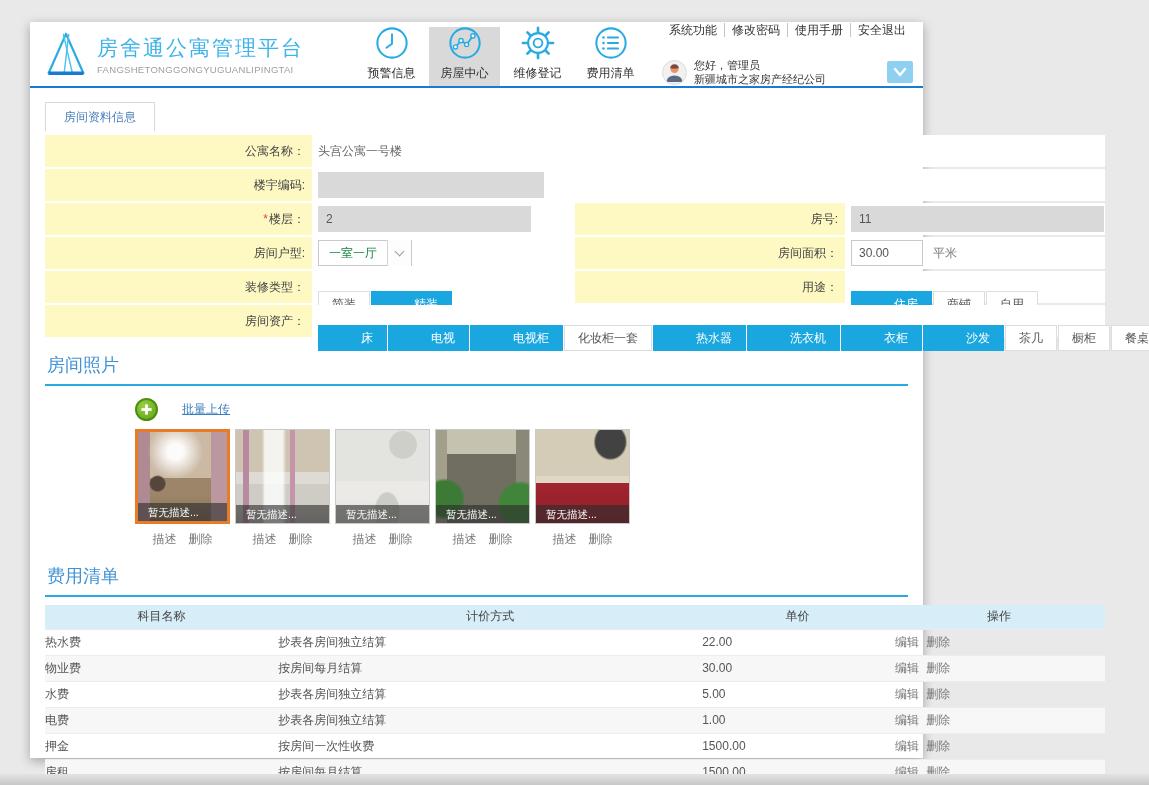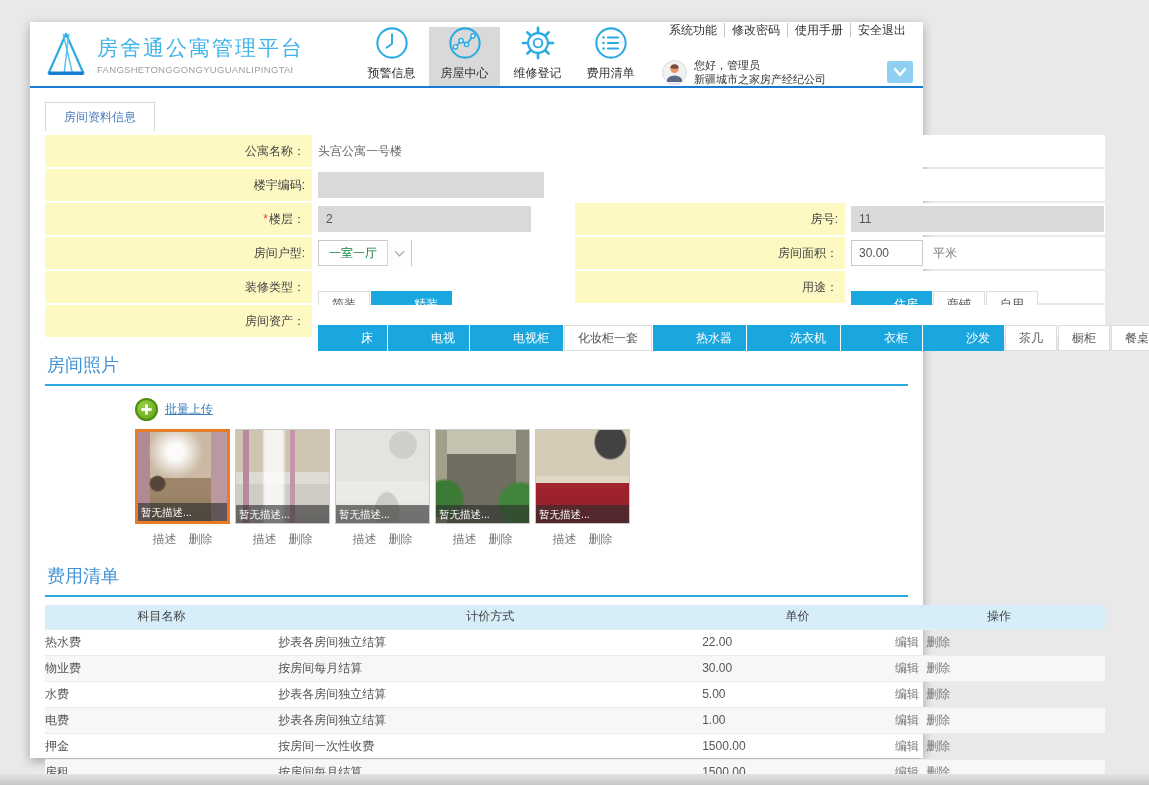--- a/index.html
+++ b/index.html
@@ -65,35 +65,35 @@
   .sel-arrow i { width:7px; height:7px; border-right:1.6px solid #9a9a9a;
                  border-bottom:1.6px solid #9a9a9a; transform:rotate(45deg); margin-top:-4px; }
   .tgroup { display:flex; gap:1px; }
   .tg { height:26px; line-height:24px; padding:0 13px; border:1px solid #ddd; background:#fff;
         color:#555; font-size:12px; cursor:pointer; white-space:nowrap;margin-top:34px; }
   .tg.on { background:#1aa7e0; border-color:#1aa7e0; color:#fff;padding-left:42px; }
 
   
   .section-title { margin:10px 15px 0; padding:6px 2px 7px; font-size:18px; color:#4193d6;
                    border-bottom:2px solid #29abe2; }
-  .icon-link-row { margin:12px 0 8px 105px; display:flex; align-items:center; gap:7px; }
+  .icon-link-row { margin:12px 0 8px 105px; display:flex; align-items:center; gap:24px; }
   .plus { width:23px; height:23px; border-radius:50%; flex:none; cursor:pointer;
           background:radial-gradient(circle at 35% 30%, #95cf45, #5fa313);
           border:2px solid #4f8d11; display:flex; align-items:center; justify-content:center; }
   .plus svg { display:block; }
   .ilink { font-size:12px; color:#3a7ebb; text-decoration:underline; cursor:pointer; }
 
   
   .photos { margin:2px 0 2px 105px; display:flex; gap:5px; }
   .photo-card { width:95px; }
   .thumb { width:95px; height:95px; border:1px solid #c9c9c9; position:relative; overflow:hidden;
            cursor:pointer; }
   .photo-card.selected .thumb { border:3px solid #e87c26; }
   .caption { position:absolute; left:0; right:0; bottom:0; height:18px; line-height:18px;
-             background:rgba(45,45,45,.62); color:#fff; font-size:10.5px; padding-left:3px;
+             background:rgba(45,45,45,.62); color:#fff; font-size:10.5px; padding-left:10px;
              white-space:nowrap; overflow:hidden; }
   .photo-links { margin-top:7px; display:flex; justify-content:center; gap:12px;
                  font-size:12px; color:#787878; }
   .photo-links span { cursor:pointer; }
 
   .ph0 { background:
     radial-gradient(circle at 42% 22%, rgba(255,255,255,.95) 0 9%, transparent 32%),
     radial-gradient(circle at 22% 58%, #55453a 0 8%, transparent 10%),
     linear-gradient(90deg, #b08a92 0 13%, transparent 13% 82%, #bb97a0 82%),
     linear-gradient(180deg, #cbb9a4 0 52%, #9c8568 52% 70%, #86715a 100%); }

